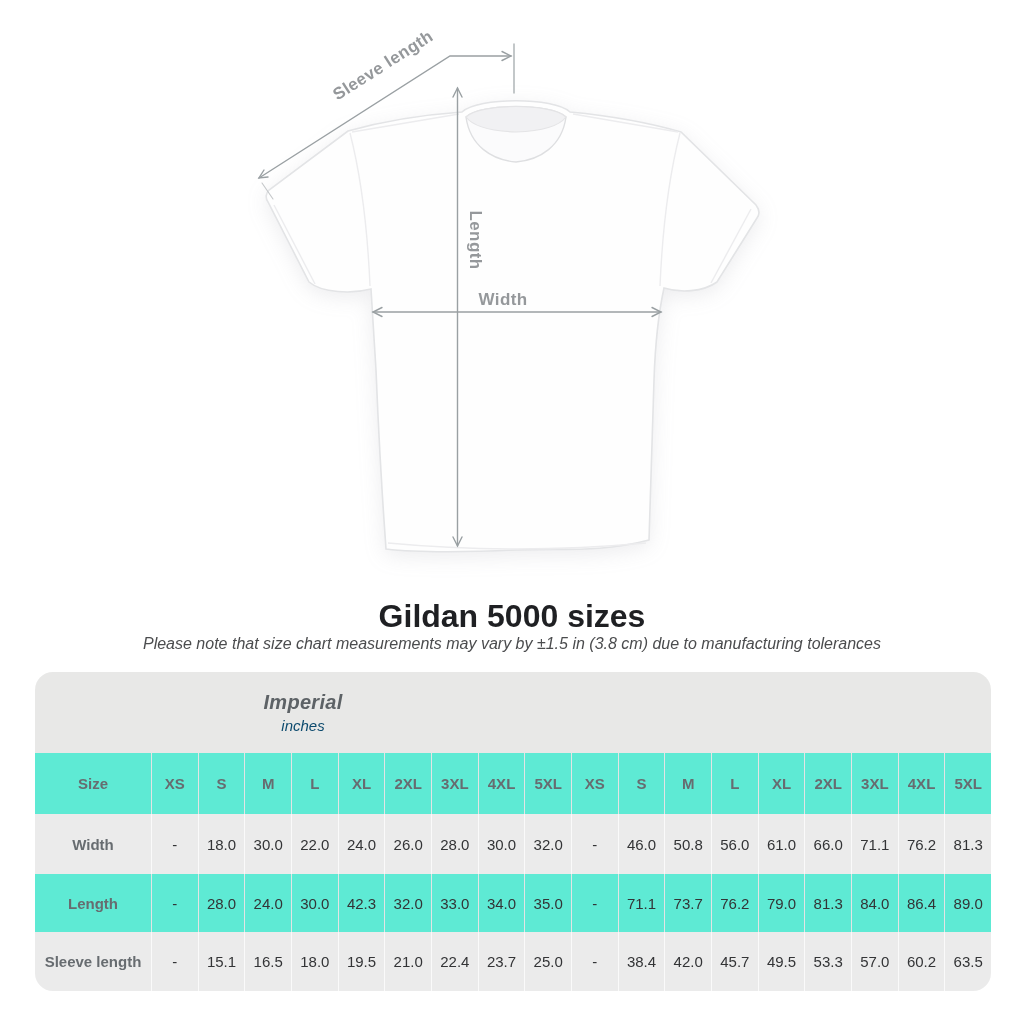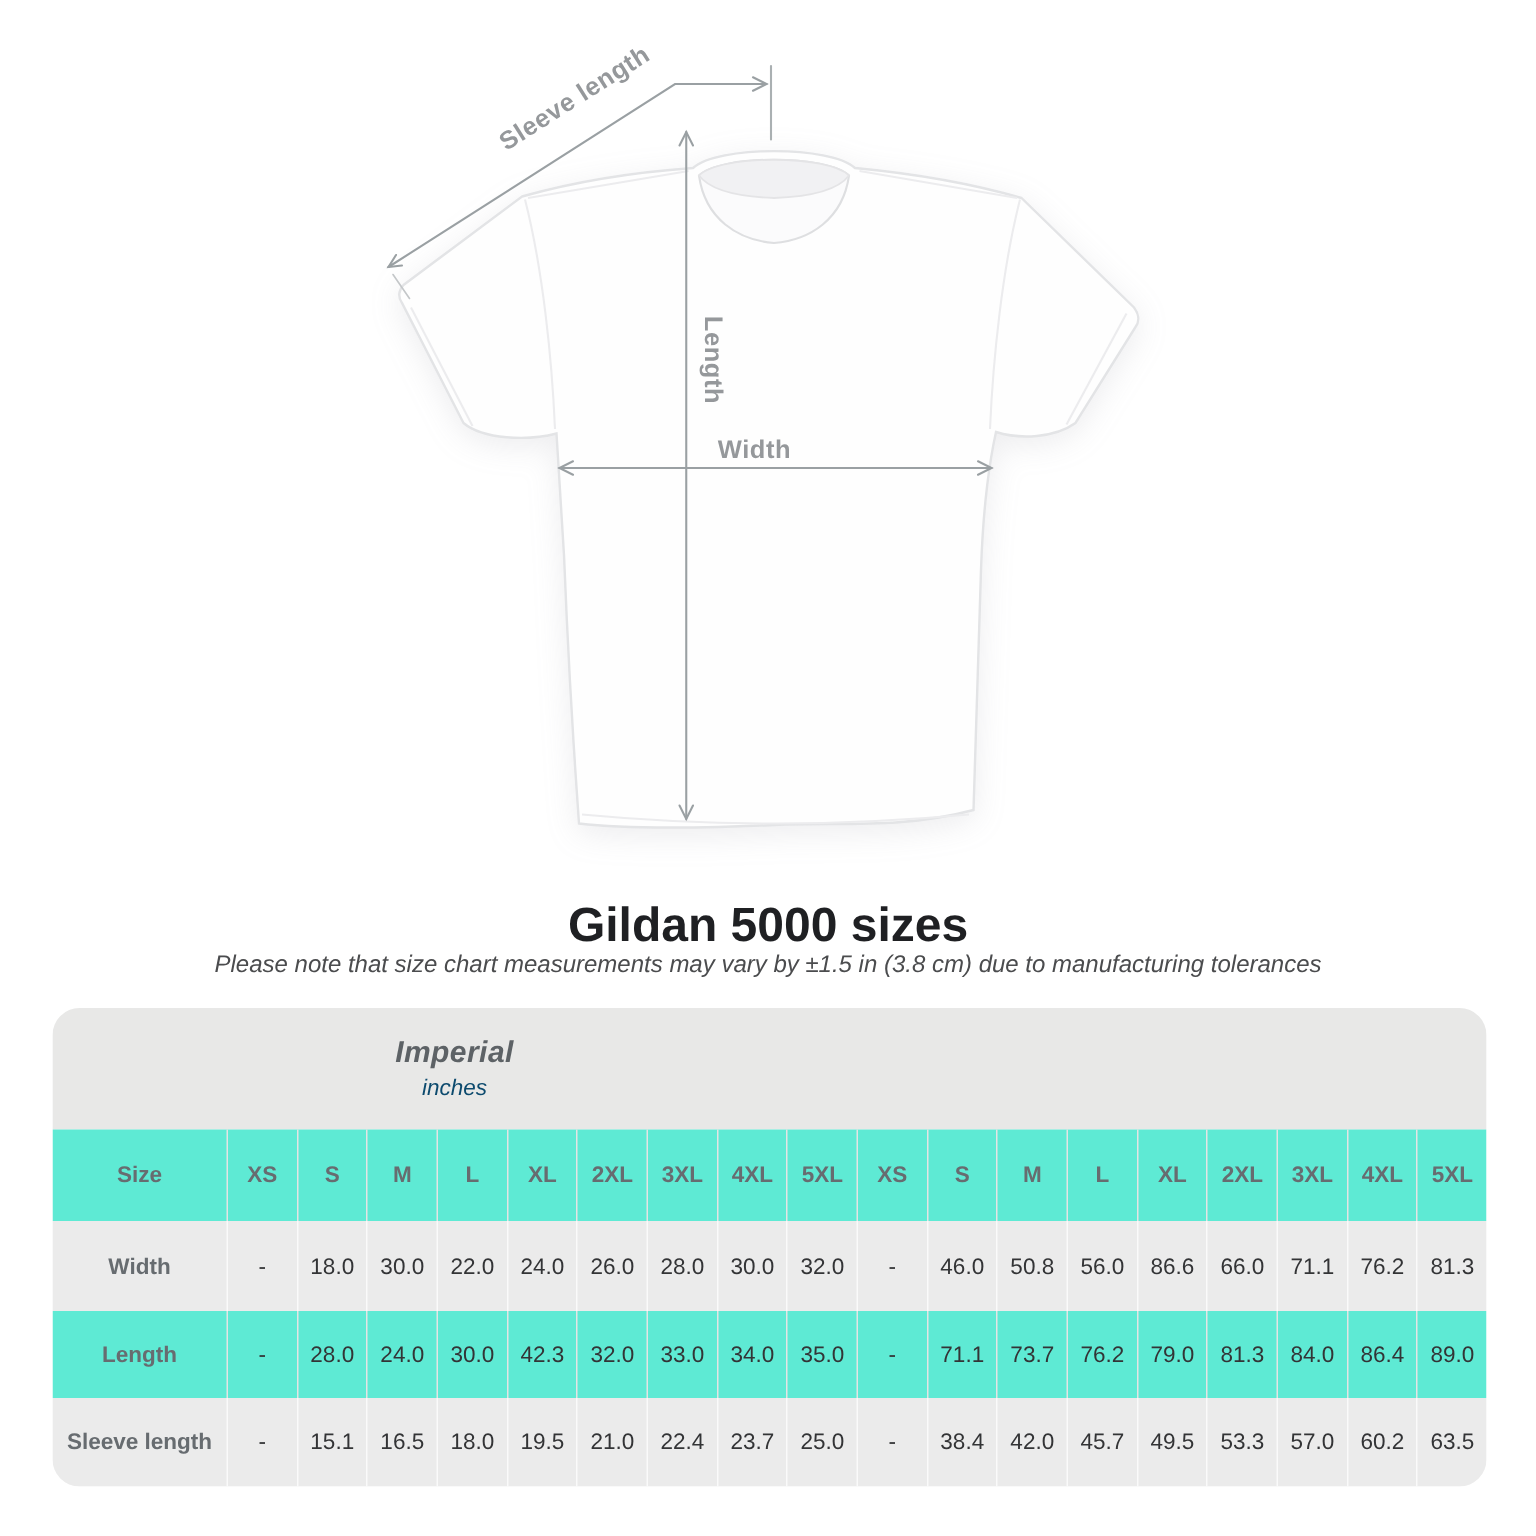--- a/index.html
+++ b/index.html
@@ -160,21 +160,21 @@
         <div class="cell">26.0</div>
         <div class="cell">28.0</div>
         <div class="cell">30.0</div>
         <div class="cell">32.0</div>
       </div>
     <div class="cgroup">
         <div class="cell">-</div>
         <div class="cell">46.0</div>
         <div class="cell">50.8</div>
         <div class="cell">56.0</div>
-        <div class="cell">86.6</div>
+        <div class="cell">61.0</div>
         <div class="cell">66.0</div>
         <div class="cell">71.1</div>
         <div class="cell">76.2</div>
         <div class="cell">81.3</div>
       </div>
   </div>
 
   <div class="trow row-white row-length">
     <div class="rlabel">Length</div>
     <div class="cgroup">

